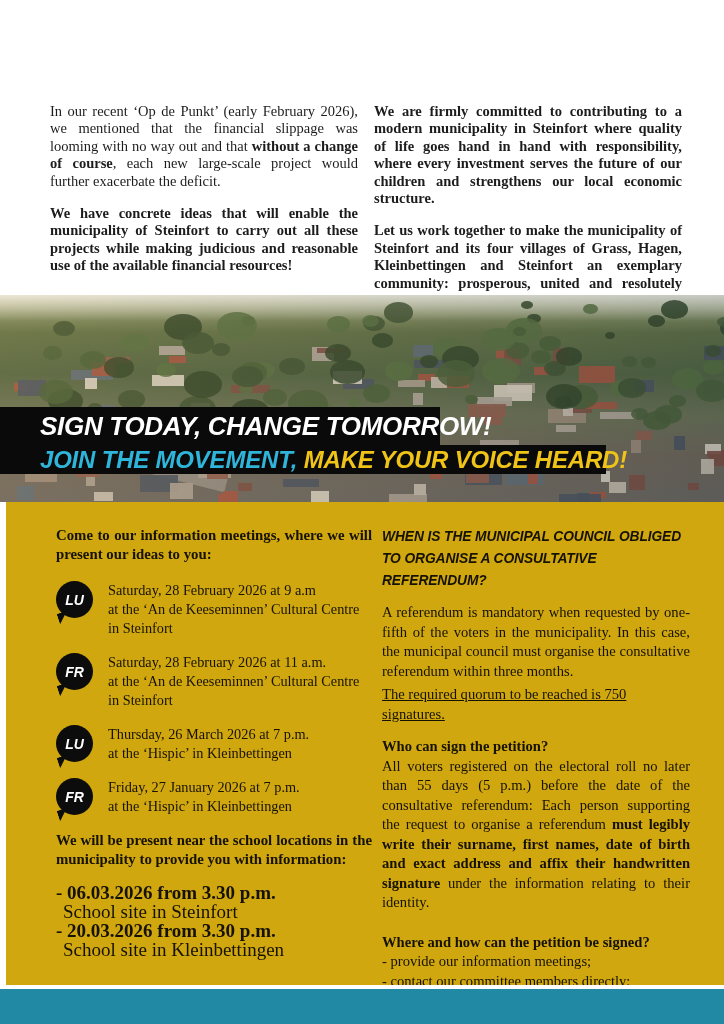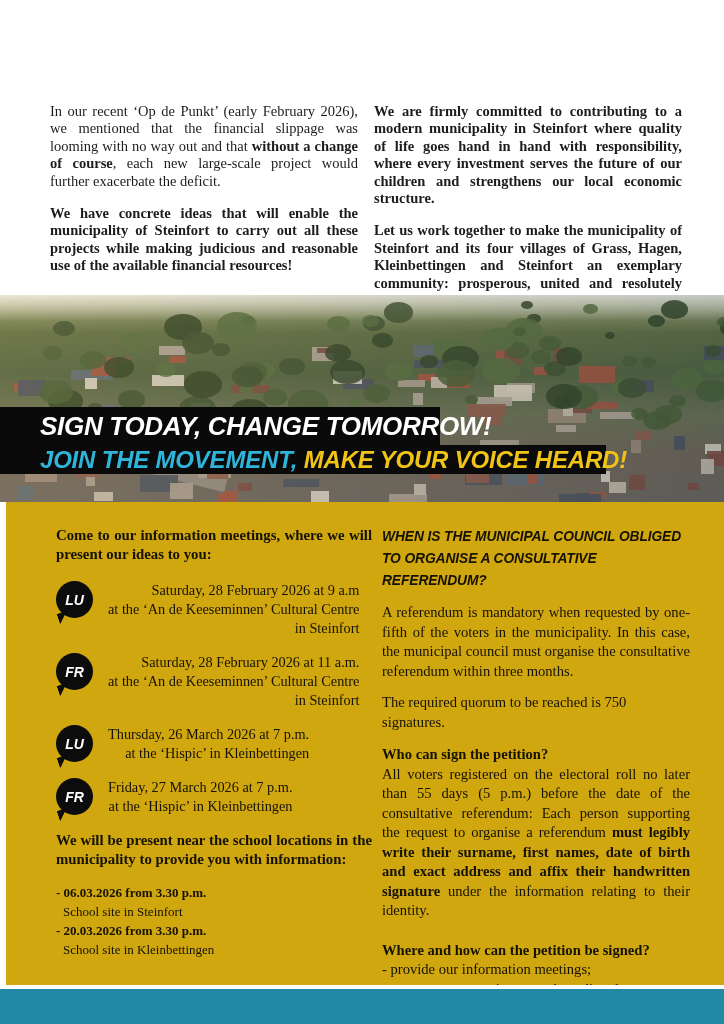--- a/index.html
+++ b/index.html
@@ -63,50 +63,50 @@
              font-size:24px; letter-spacing:-.2px; }
 
   
   .yellow {
     position:absolute; top:502px; left:6px; width:724px; height:483px;
     background:#d1a70f;
     display:grid; grid-template-columns:316px 1fr; column-gap:10px;
     padding:24px 34px 4px 50px; color:#161203;
   }
   .yellow .heading { font-weight:bold; font-size:14.8px; line-height:19px; text-align:justify; }
-  .meetings { margin-top:17px;text-align:right; }
+  .meetings { margin-top:17px; }
   .meeting { display:flex; gap:15px; margin-bottom:15px; }
   .badge {
     flex:0 0 auto; width:37px; height:37px; background:#0c0c0c; border-radius:50%;
     display:flex; align-items:center; justify-content:center; position:relative;
   }
   .badge::after {
     content:""; position:absolute; left:2px; bottom:-5px; width:11px; height:11px;
     background:#0c0c0c; clip-path:polygon(0 0,100% 0,0 100%); transform:rotate(-18deg);
   }
   .badge span {
     font-family:"Liberation Sans", sans-serif; font-style:italic; font-weight:800;
     font-size:14px; color:#fff;
   }
   .meeting .txt { font-size:14.3px; line-height:19px; }
   .meeting .txt .t { font-weight:normal; }
   .meeting-line:empty { display:none; }
   .school-head { margin-top:13px; }
-  .school-list { margin-top:14px; font-size:13px; line-height:19px; }
+  .school-list { margin-top:14px; font-size:19px; line-height:19px; }
   .school-list .d { font-weight:bold; }
   .school-list .p { padding-left:7px; }
 
   .ref-col { padding-right:6px; }
   .ref-heading {
     font-family:"Liberation Sans", sans-serif; font-style:italic; font-weight:800;
     font-size:13.8px; line-height:22px; letter-spacing:-.1px;
   }
   .ref-col p { font-size:14.6px; line-height:19.5px; }
   .ref-p1 { margin-top:11px; text-align:justify; }
-  .ref-p2 { margin-top:12px; }
+  .ref-p2 { margin-top:4px;text-decoration:underline; }
   .ref-who { margin-top:13px; text-align:justify; }
   .ref-where { margin-top:20px; }
   .subhead { font-weight:bold; }
 
   
   .white-line { position:absolute; top:985px; left:0; width:724px; height:4px; background:#ffffff; }
   .footer-bar { position:absolute; top:989px; left:0; width:724px; height:35px; background:#2189a3; }
 </style>
 </head>
 <body>
@@ -345,21 +345,21 @@
               <div class="meeting-line">at the ‘Hispic’ in Kleinbettingen</div>
 
             </div>
           </div>
 
           <div class="meeting">
             <div class="badge">
               <span>FR</span>
             </div>
             <div class="txt">
-              <div class="t meeting-line">Friday, 27 March 2026 at 7 p.m.</div>
+              <div class="t meeting-line">Friday, 27 January 2026 at 7 p.m.</div>
               <div class="meeting-line">at the ‘Hispic’ in Kleinbettingen</div>
 
             </div>
           </div>
         </div>
 
       <div class="heading school-head">We will be present near the school locations in the municipality to provide you with information:</div>
 
       <div class="school-list">
 

